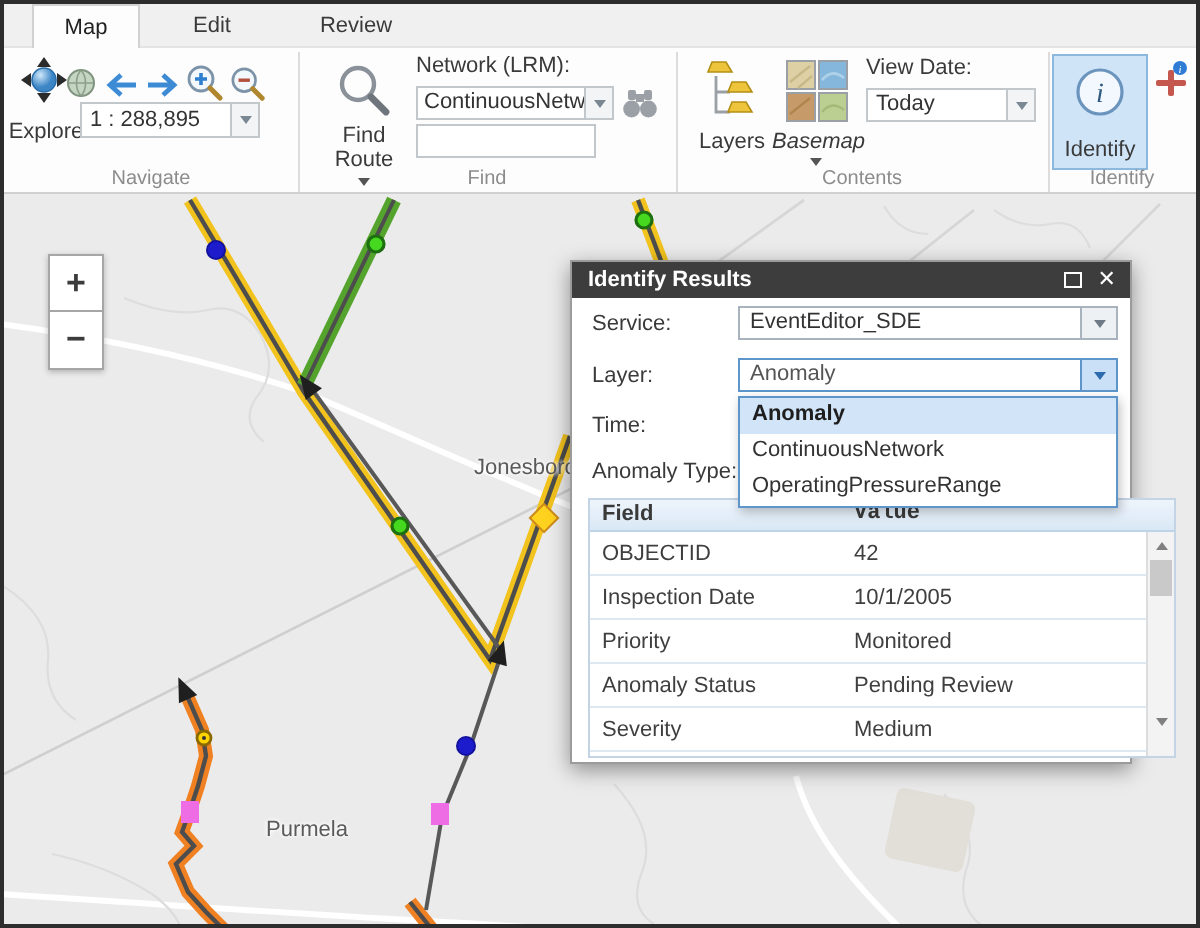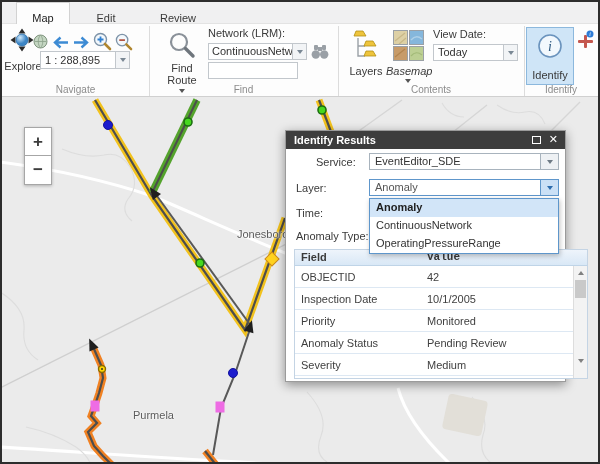--- a/index.html
+++ b/index.html
@@ -3,21 +3,21 @@
 <meta charset="utf-8">
 <style>
   * { margin:0; padding:0; box-sizing:border-box; }
   html,body { width:600px; height:464px; }
   body { font-family:"Liberation Sans","DejaVu Sans",sans-serif; font-size:11px; color:#333; }
   .window { position:relative; width:600px; height:464px; border:2px solid #2d2d2d; background:#fff; overflow:hidden; }
   .abs { position:absolute; }
 
   
   .tabstrip { position:absolute; left:0; top:0; width:596px; height:22px; background:#f0f0f1; border-bottom:1px solid #e3e3e3; }
-  .tab { position:absolute; top:0; height:22px; display:flex; align-items:flex-end; justify-content:center; color:#3a3a3a; cursor:default; }
+  .tab { position:absolute; top:0; height:22px; display:flex; align-items:center; justify-content:center; color:#3a3a3a; cursor:default; }
   .tab.active { background:#fdfdfd; border:1px solid #d2d2d2; border-bottom:none; color:#222; }
 
   
   .ribbon { position:absolute; left:0; top:22px; width:596px; height:73px; background:#fdfdfd; border-bottom:1px solid #d0d0d0; }
   .gsep { position:absolute; top:2px; height:70px; width:1px; background:#dcdcdc; }
   .glabel { position:absolute; top:60px; height:12px; text-align:center; font-size:10px; color:#8c8c8c; }
   .btnlabel { font-size:11px; color:#3a3a3a; text-align:center; }
   .combo { position:absolute; display:flex; border:1px solid #c2c7cc; background:#fff; }
   .combo .field { flex:1; padding:2px 4px; overflow:hidden; white-space:nowrap; color:#333; }
   .combo .cbtn { width:14px; border-left:1px solid #c2c7cc; background:#f2f4f6; display:flex; align-items:center; justify-content:center; }
@@ -272,21 +272,21 @@
       <div class="zoombtn">+</div>
       <div class="zoombtn">−</div>
     </div>
   </div>
 
   <div class="dialog">
     <div class="dtitle"><span>Identify Results</span></div>
     <div class="dmax"></div>
     <div class="dclose">✕</div>
 
-    <div class="dlabel" style="top:25px;margin-left:20px;">Service:</div>
+    <div class="dlabel" style="top:25px;">Service:</div>
     <div class="dcombo" style="top:22px;">
       <div class="field">EventEditor_SDE</div>
       <div class="cbtn">
           <div class="caret" style="border-top-color:#6e7a85;"></div>
         </div>
     </div>
 
     <div class="dlabel" style="top:51px;">Layer:</div>
     <div class="dcombo active" style="top:48px;">
       <div class="field" style="color:#555;">Anomaly</div>

